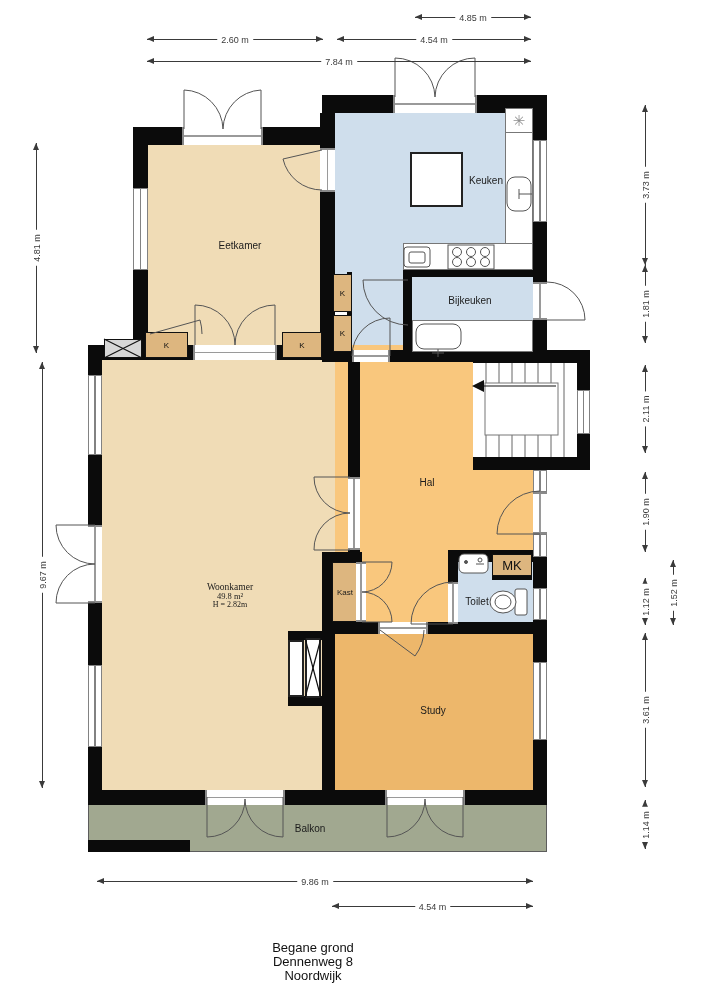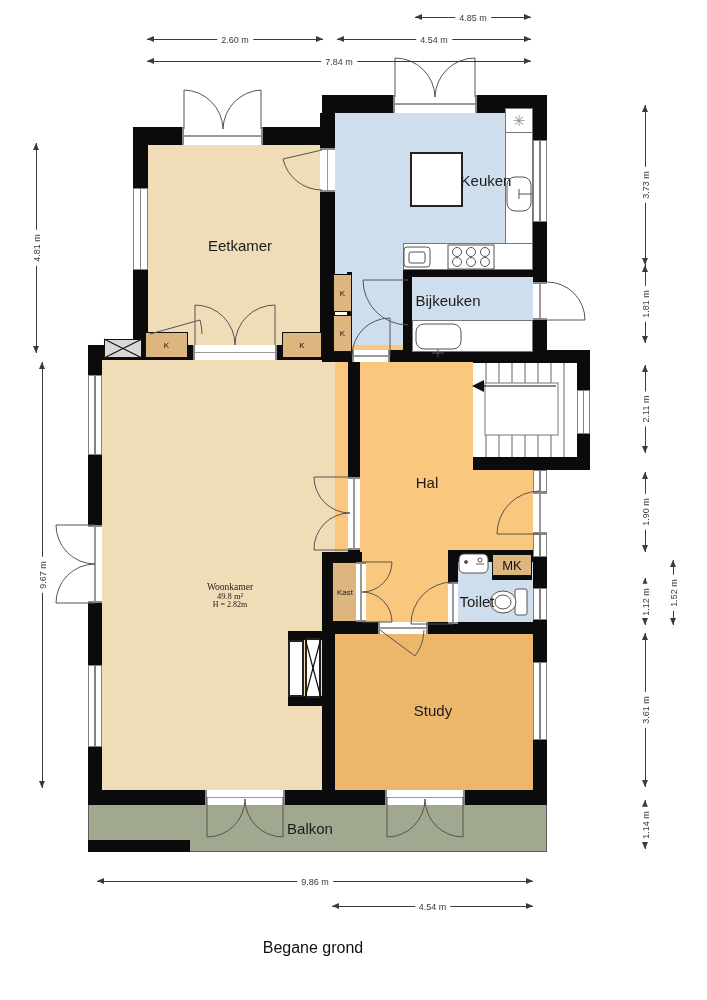--- a/index.html
+++ b/index.html
@@ -14,40 +14,40 @@
   .box{position:absolute;background:var(--closet_tan);border:1.5px solid #111;
        display:flex;align-items:center;justify-content:center;font-size:8px;color:#111;box-sizing:border-box;}
   .counter{position:absolute;background:#fff;border:1px solid #777;box-sizing:border-box;}
   .island{position:absolute;background:#fff;border:2px solid #222;box-sizing:border-box;}
   .win-v{position:absolute;border:1px solid #828282;box-sizing:border-box;
     background:linear-gradient(to right,#fff calc(50% - .7px),#828282 calc(50% - .7px),#828282 calc(50% + .7px),#fff calc(50% + .7px));}
   .df-h{position:absolute;background:linear-gradient(#fff calc(50% - .7px),#9a9a9a calc(50% - .7px),#9a9a9a calc(50% + .7px),#fff calc(50% + .7px));
     border-left:2px solid #8a8a8a;border-right:2px solid #8a8a8a;box-sizing:border-box;}
   .df-v{position:absolute;background:linear-gradient(to right,#fff calc(50% - .7px),#9a9a9a calc(50% - .7px),#9a9a9a calc(50% + .7px),#fff calc(50% + .7px));
     border-top:2px solid #8a8a8a;border-bottom:2px solid #8a8a8a;box-sizing:border-box;}
-  .rlbl{position:absolute;transform:translate(-50%,-50%);font-size:15px;color:#1b1b1b;white-space:nowrap;}
+  .rlbl{position:absolute;transform:translate(-50%,-50%);font-size:10px;color:#1b1b1b;white-space:nowrap;}
   .rlbl.small{font-size:8px;}
   .overlay{position:absolute;left:0;top:0;}
   .dim-h{position:absolute;height:0;border-top:1px solid var(--dim);}
   .dim-h::before{content:"";position:absolute;left:0;top:-4px;width:0;height:0;
     border:3.5px solid transparent;border-left:0;border-right:7px solid var(--dim);}
   .dim-h::after{content:"";position:absolute;right:0;top:-4px;width:0;height:0;
     border:3.5px solid transparent;border-right:0;border-left:7px solid var(--dim);}
   .dim-v{position:absolute;width:0;border-left:1px solid var(--dim);}
   .dim-v::before{content:"";position:absolute;top:0;left:-4px;width:0;height:0;
     border:3.5px solid transparent;border-top:0;border-bottom:7px solid var(--dim);}
   .dim-v::after{content:"";position:absolute;bottom:0;left:-4px;width:0;height:0;
     border:3.5px solid transparent;border-bottom:0;border-top:7px solid var(--dim);}
   .dim-h .lbl-d{position:absolute;left:50%;top:0;transform:translate(-50%,-50%);
     background:#fff;padding:0 4px;font-size:9px;color:var(--dim);white-space:nowrap;}
   .dim-v .lbl-d{position:absolute;top:50%;left:0;transform:translate(-50%,-50%) rotate(-90deg);
     background:#fff;padding:0 4px;font-size:9px;color:var(--dim);white-space:nowrap;}
   .fan{position:absolute;display:flex;align-items:center;justify-content:center;
     color:#8f8f8f;font-size:15px;}
-  .title{position:absolute;text-align:center;font-size:16px;line-height:14px;color:#111;}
+  .title{position:absolute;text-align:center;font-size:13px;line-height:14px;color:#111;}
   .wk-lbl{position:absolute;text-align:center;color:#1b1b1b;transform:translate(-50%,0);}
   .wk-lbl .l1{font-size:9.5px;line-height:10px;}
   .wk-lbl .l2{font-size:8.5px;line-height:8.5px;}
   .wk-lbl .l3{font-size:8px;line-height:8.5px;}
 </style>
 </head>
 <body>
 
 <div class="stage">
 
@@ -237,21 +237,21 @@
     <g stroke="#111" stroke-width="1.2" fill="none">
       <line x1="104" y1="339" x2="142" y2="358"></line>
         <line x1="104" y1="358" x2="142" y2="339"></line>
       <line x1="305" y1="638" x2="321" y2="698"></line>
         <line x1="305" y1="698" x2="321" y2="638"></line>
     </g>
   </svg>
 
   <span class="rlbl" style="left:240px;top:245px;">Eetkamer</span>
   <span class="rlbl" style="left:486px;top:180px;">Keuken</span>
-  <span class="rlbl" style="left:448px;top:300px;text-align:right;">Bijkeuken</span>
+  <span class="rlbl" style="left:470px;top:300px;text-align:right;">Bijkeuken</span>
   <span class="rlbl" style="left:427px;top:482px;">Hal</span>
   <div class="wk-lbl" style="left:230px;top:582px;font-family:Liberation Serif, serif;">
     <div class="l1">Woonkamer</div>
     <div class="l2">49.8 m²</div>
     <div class="l3">H = 2.82m</div>
   </div>
   <span class="rlbl small" style="left:345px;top:592px;">Kast</span>
   <span class="rlbl" style="left:477px;top:601px;">Toilet</span>
   <span class="rlbl" style="left:433px;top:710px;">Study</span>
   <span class="rlbl" style="left:310px;top:828px;">Balkon</span>
@@ -303,15 +303,17 @@
 
   <div class="dim-h" style="left:97px;top:881px;width:436px;">
       <span class="lbl-d">9.86 m</span>
     </div>
   <div class="dim-h" style="left:332px;top:906px;width:201px;">
       <span class="lbl-d">4.54 m</span>
     </div>
 
   <div class="title" style="left:163px;top:941px;width:300px;">
     <div>Begane grond</div>
+    <div>Dennenweg 8</div>
+    <div>Noordwijk</div>
   </div>
 
 </div>
 
 </body></html>

